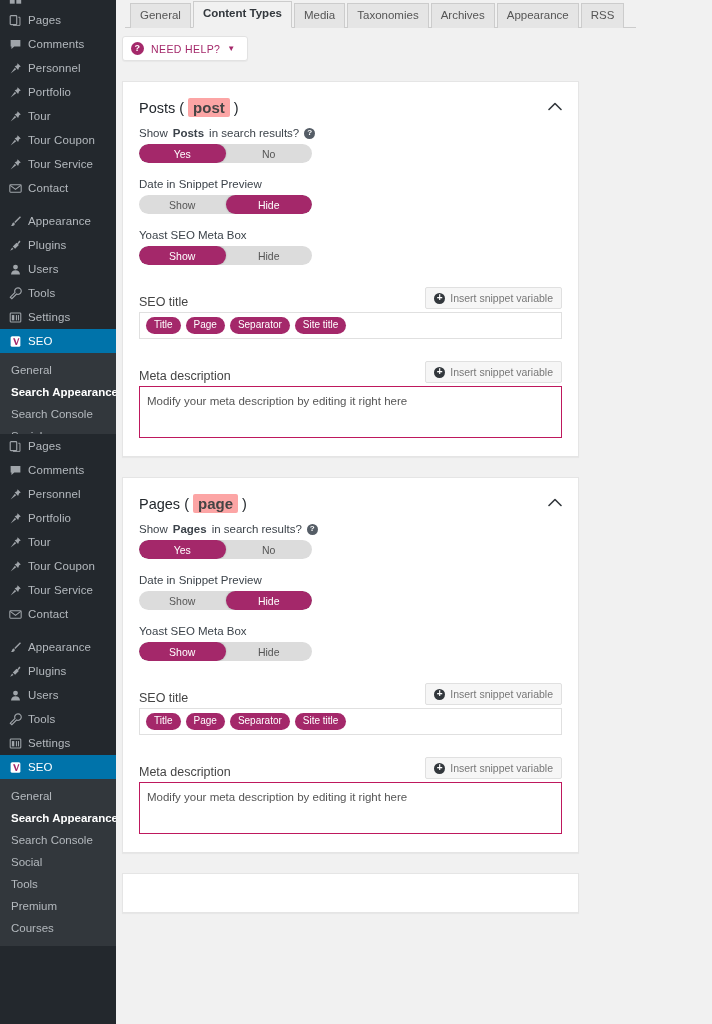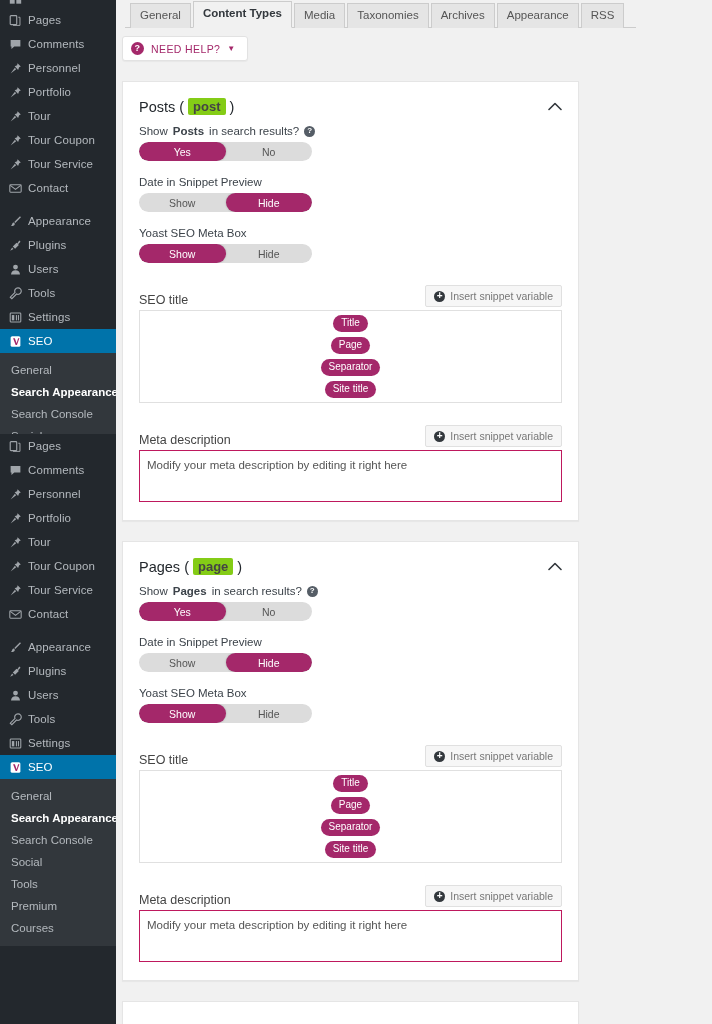--- a/index.html
+++ b/index.html
@@ -172,23 +172,23 @@
   .card-title {
     font-size: 14.5px;
     color: #23282d;
     font-weight: normal;
     margin: 0 0 10px 0;
     display: flex;
     align-items: center;
     gap: 4px;
   }
   .card-title .slug {
-    background: #84cc16;
+    background: #fca5a5;
     border-radius: 2px;
-    font-size: 13px;
+    font-size: 15px;
     font-weight: bold;
     padding: 1px 5px;
     color: #444;
     font-family: "Liberation Sans", sans-serif;
   }
   .collapse-btn {
     position: absolute;
     right: 13px; top: 14px;
     width: 20px; height: 20px;
     display: flex; align-items: center; justify-content: center;
@@ -290,21 +290,20 @@
   }
   .title-field {
     border: 1px solid #e0e0e0;
     background: #fff;
     min-height: 27px;
     padding: 4px 6px;
     display: flex;
     align-items: center;
     gap: 5px;
     flex-wrap: wrap;
-    flex-direction: column;
   }
   .pill {
     background: #a4286a;
     color: #fff;
     border-radius: 9px;
     font-size: 10px;
     padding: 2px 8px 3px 8px;
     line-height: 12px;
     white-space: nowrap;
   }

